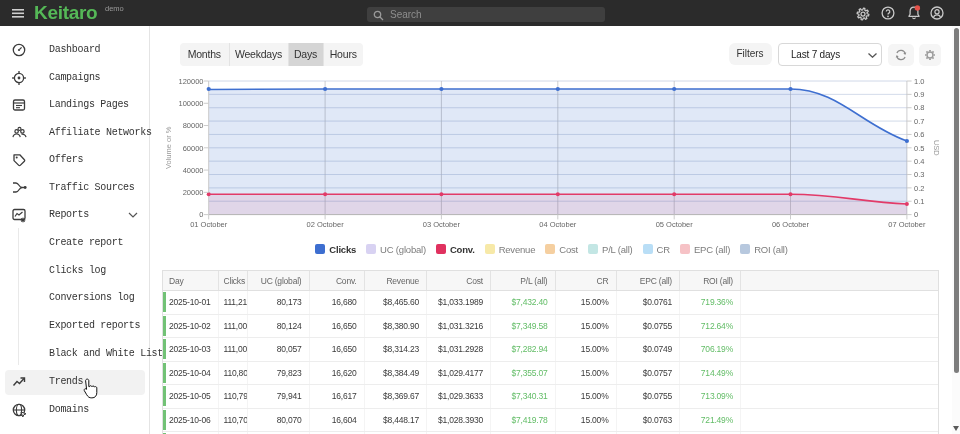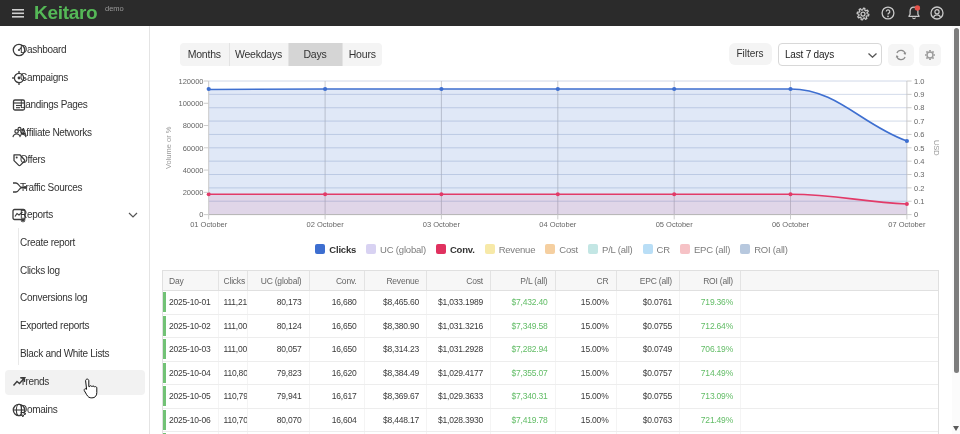--- a/index.html
+++ b/index.html
@@ -9,33 +9,33 @@
 
 
 #topbar { position:absolute; top:0; left:0; width:960px; height:26px; background:#2b2b2b; }
 #logo { position:absolute; left:34px; top:1.5px; font-size:19px; font-weight:bold; color:#55b857; letter-spacing:-0.3px; }
 #demo { position:absolute; left:105px; top:3.5px; font-size:7.5px; color:#9a9a9a; }
 #search { position:absolute; left:367px; top:7px; width:238px; height:14.5px; background:#3f3f3f; border-radius:3px; }
 #search .ph { position:absolute; left:23px; top:2px; font-size:10px; color:#8e8e8e; }
 
 
 #sidebar { position:absolute; top:26px; left:0; width:150px; height:408px; background:#fff; border-right:1px solid #e4e4e4; }
-.mi { position:absolute; left:20px; font-size:10px; letter-spacing:-0.3px; color:#333; white-space:nowrap; line-height:12px; }
+.mi { position:absolute; left:49px; font-size:10px; letter-spacing:-0.3px; color:#333; white-space:nowrap; line-height:12px;font-family:Liberation Mono, monospace; }
 .mico { position:absolute; left:12px; }
 #subrule { position:absolute; left:18px; top:202px; width:1px; height:137px; background:#e9e9e9; }
 #trhl { position:absolute; left:5px; top:344px; width:140px; height:24.5px; background:#f2f2f2; border-radius:4px; }
 #tooltip { position:absolute; left:0; top:394px; width:164px; height:14px; background:#2b2626; border-radius:0 3px 0 0; color:#fff; font-size:8px; line-height:14px; padding-left:4px; white-space:nowrap; overflow:hidden; letter-spacing:-0.2px; }
 
 
 #tabs { position:absolute; left:160px; top:43px; height:23px; background:#f4f4f4; border-radius:4px; display:flex; overflow:hidden;margin-left:20px; }
 #tabs .tab { font-size:10.5px; letter-spacing:-0.2px; color:#333; line-height:23px; text-align:center; border-right:1px solid #e3e3e3; }
 #tabs .tab:last-child { border-right:none; }
 #tabs .sel { background:#d5d5d5; }
 #filters { position:absolute; left:728.5px; top:43px; width:43px; height:22px; background:#f4f4f4; border-radius:6px; font-size:10px; color:#333; text-align:center; line-height:22px; }
-#select { position:absolute; left:778px; top:43px; width:104px; height:23px; background:#fff; border:1px solid #d8d8d8; border-radius:4px; font-size:10px; letter-spacing:-0.2px; color:#222; line-height:21px; padding-left:6px; }
+#select { position:absolute; left:778px; top:43px; width:104px; height:23px; background:#fff; border:1px solid #d8d8d8; border-radius:4px; font-size:10px; letter-spacing:-0.2px; color:#222; line-height:21px; padding-left:12px; }
 #btn-refresh { position:absolute; left:888px; top:43.5px; width:26px; height:22px; background:#f5f5f5; border-radius:5px; }
 #btn-gear { position:absolute; left:919px; top:43.5px; width:22px; height:22px; background:#f5f5f5; border-radius:5px; }
 
 
 #legend { position:absolute; left:154px; top:243.5px; width:795px; display:flex; justify-content:center; align-items:center; gap:10px; }
 .li { display:flex; align-items:center; gap:4px; font-size:9.5px; letter-spacing:-0.2px; color:#7c7c7c; white-space:nowrap; }
 .li b { font-weight:bold; color:#333; }
 .lb { width:10px; height:10px; border-radius:2px; }
 
 
@@ -61,20 +61,27 @@
 <body>
 
 <div id="topbar">
   <svg class="abs" style="left:12px;top:8.5px" width="12" height="9">
     <rect x="0" y="0" width="12" height="1.6" fill="#cfcfcf"></rect>
     <rect x="0" y="3.5" width="12" height="1.6" fill="#cfcfcf"></rect>
     <rect x="0" y="7" width="12" height="1.6" fill="#cfcfcf"></rect>
   </svg>
   <div id="logo">Keitaro</div>
   <div id="demo">demo</div>
+  <div id="search">
+    <svg class="abs" style="left:6px;top:2.5px" width="11" height="11" viewBox="0 0 11 11">
+      <circle cx="4.5" cy="4.5" r="3.2" fill="none" stroke="#9a9a9a" stroke-width="1.3"></circle>
+      <line x1="7" y1="7" x2="10" y2="10" stroke="#9a9a9a" stroke-width="1.3"></line>
+    </svg>
+    <div class="ph">Search</div>
+  </div>
 
   <svg class="abs" style="left:856px;top:6.5px" width="14" height="14" viewBox="0 0 14 14">
     <path d="M7.39 1.11 L8.89 1.41 L8.84 3.28 L9.73 3.88 L11.44 3.11 L12.29 4.39 L10.93 5.67 L11.14 6.72 L12.89 7.39 L12.59 8.89 L10.72 8.84 L10.12 9.73 L10.89 11.44 L9.61 12.29 L8.33 10.93 L7.28 11.14 L6.61 12.89 L5.11 12.59 L5.16 10.72 L4.27 10.12 L2.56 10.89 L1.71 9.61 L3.07 8.33 L2.86 7.28 L1.11 6.61 L1.41 5.11 L3.28 5.16 L3.88 4.27 L3.11 2.56 L4.39 1.71 L5.67 3.07 L6.72 2.86 Z" fill="none" stroke="#c9c9c9" stroke-width="1.25" stroke-linejoin="round"></path>
     <circle cx="7" cy="7" r="2" fill="none" stroke="#c9c9c9" stroke-width="1.25"></circle>
   </svg>
 
   <svg class="abs" style="left:881px;top:6px" width="14" height="14" viewBox="0 0 14 14">
     <circle cx="7" cy="7" r="5.9" fill="none" stroke="#c9c9c9" stroke-width="1.3"></circle>
     <path d="M5.3 5.6 A1.75 1.75 0 1 1 7.9 7.15 Q7 7.7 7 8.6" fill="none" stroke="#c9c9c9" stroke-width="1.25"></path>
     <circle cx="7" cy="10.4" r="0.85" fill="#c9c9c9"></circle>
@@ -176,21 +183,21 @@
   <div class="mi" style="top:378px">Domains</div>
 
   <svg class="abs" style="left:83px;top:352px" width="15" height="21" viewBox="0 0 15 21">
     <path d="M4.2 1.1 C5.1 1.1 5.8 1.8 5.8 2.7 L5.8 8.6 L6.4 8.7 C6.5 8.1 7 7.7 7.6 7.7 C8.2 7.7 8.7 8.1 8.9 8.7 C9.1 8.3 9.6 8 10.1 8 C10.8 8 11.3 8.4 11.5 9 C11.7 8.8 12 8.6 12.4 8.6 C13.2 8.6 13.8 9.2 13.8 10.1 L13.8 14.6 C13.8 17.9 12 19.9 8.9 19.9 C6.3 19.9 5 19 3.7 16.7 L1.4 12.8 C1 12.1 1.2 11.3 1.8 10.9 C2.4 10.6 3.1 10.7 3.6 11.3 L2.6 2.7 C2.6 1.8 3.3 1.1 4.2 1.1 Z" fill="#fff" stroke="#111" stroke-width="1"></path>
   </svg>
 </div>
 
 <div id="tabs">
   <div class="tab" style="width:49.5px">Months</div>
     <div class="tab" style="width:59px">Weekdays</div>
-    <div class="tab sel" style="width:54px">Days</div>
+    <div class="tab sel" style="width:35px">Days</div>
     <div class="tab" style="width:39.5px">Hours</div>
 </div>
 <div id="filters">Filters</div>
 <div id="select">Last 7 days
   <svg class="abs" style="left:89px;top:9px" width="9" height="5" viewBox="0 0 9 5">
     <path d="M0.5 0.5 L4.5 4.2 L8.5 0.5" fill="none" stroke="#555" stroke-width="1.3"></path>
   </svg>
 </div>
 <div id="btn-refresh">
   <svg class="abs" style="left:7px;top:5px" width="12" height="12" viewBox="0 0 12 12">

